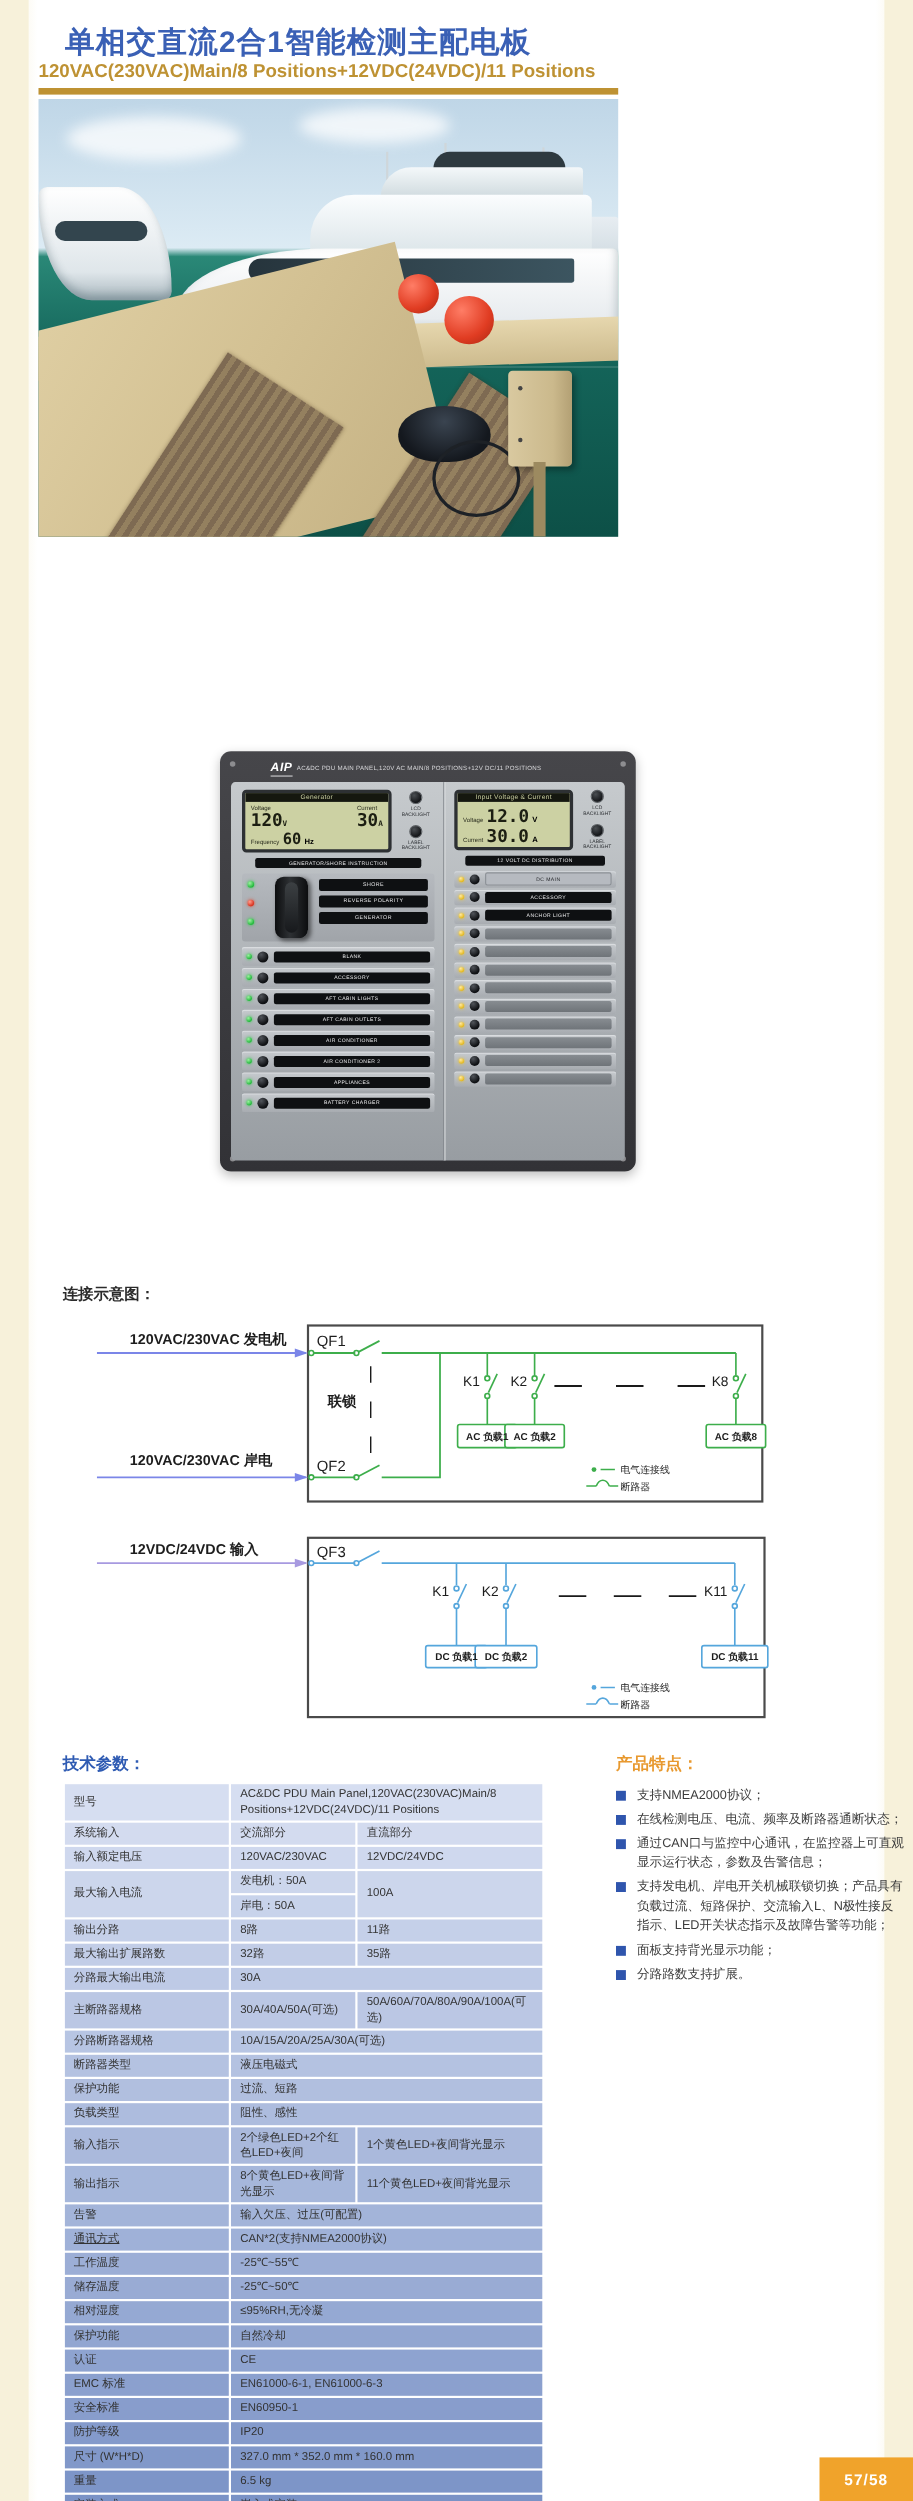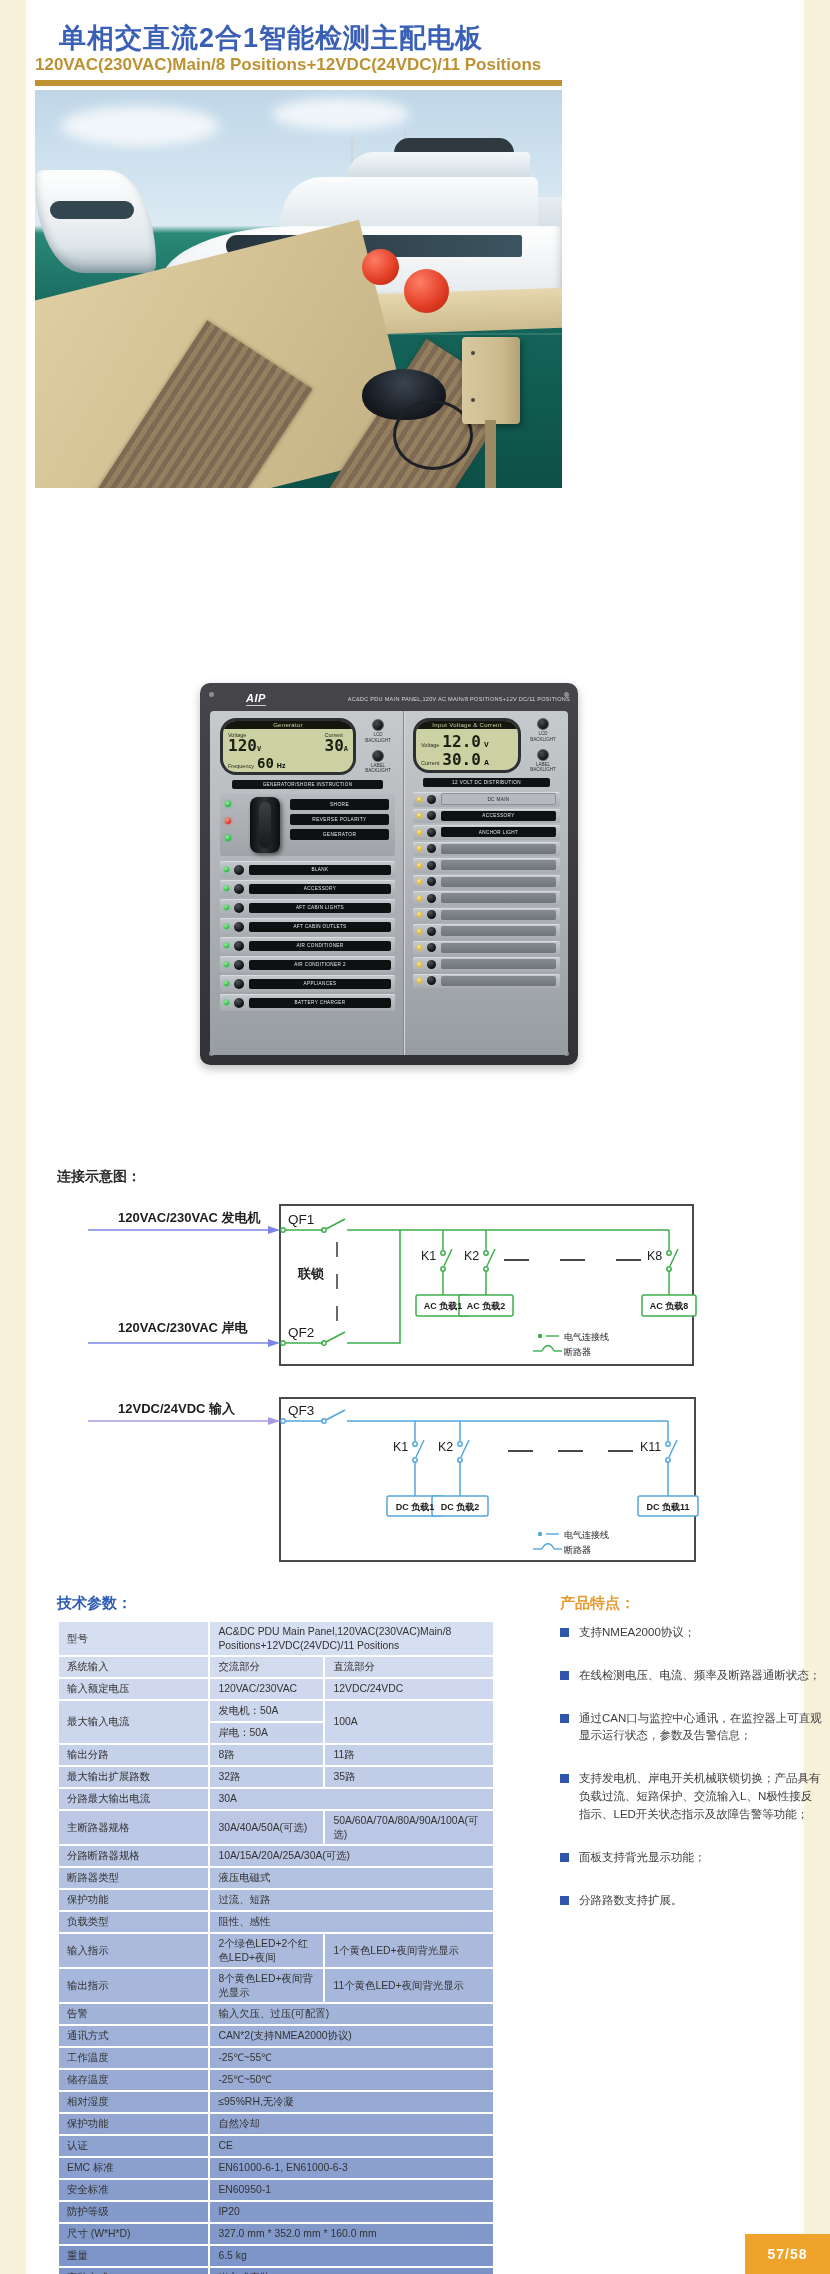--- a/index.html
+++ b/index.html
@@ -34,28 +34,28 @@
   .pedestal{right:8%;top:62%;width:11%;height:22%;background:linear-gradient(90deg,#d9c9a0,#cbb98c 70%,#b3a074);border-radius:4px;box-shadow:2px 3px 6px rgba(0,0,0,.35);}
   .pedestal i{position:absolute;display:block;background:#444;border-radius:50%;width:4px;height:4px;}
   .ped-pole{right:12.5%;top:83%;width:2.2%;height:17%;background:#9c8a60;}
   .bollard{left:62%;top:70%;width:16%;height:13%;background:radial-gradient(ellipse at 50% 28%,#3a4450,#14181e 70%);border-radius:50% 50% 45% 45%;}
   .cable{border:3px solid #1d2126;border-radius:50%;background:transparent;}
   
   .intro{position:absolute;left:35px;top:505px;width:527px;font-size:13.5px;line-height:2.12;color:#4a4a4a;text-align:justify;text-indent:2em;}
   
   .panel{position:absolute;left:200px;top:683px;width:378px;height:382px;background:linear-gradient(180deg,#46464a,#323236);border-radius:10px;box-shadow:0 4px 10px rgba(0,0,0,.25);}
   .screw{position:absolute;width:5px;height:5px;border-radius:50%;background:#8d8d90;}
-  .panel-header{position:absolute;left:46px;top:7px;right:8px;height:18px;display:flex;align-items:center;gap:4px;justify-content:space-between;}
+  .panel-header{position:absolute;left:46px;top:7px;right:8px;height:18px;display:flex;align-items:center;gap:4px;}
   .panel-logo{color:#fff;font-weight:bold;font-style:italic;font-size:11px;letter-spacing:.5px;border-bottom:1.5px solid #cfcfd2;padding-bottom:1px;}
   .panel-header-text{color:#d8d8db;font-size:5.6px;letter-spacing:.25px;white-space:nowrap;}
   .panel-inner{position:absolute;left:10px;top:28px;width:358px;height:344px;background:linear-gradient(180deg,#c6cacd,#989da2);border-radius:4px;display:flex;}
   .side-ac{width:194px;padding:7px 8px 6px 10px;box-sizing:border-box;border-right:1px solid #7f8489;}
   .side-dc{width:164px;padding:7px 8px 6px 8px;box-sizing:border-box;border-left:1px solid #d9dcde;}
   .lcd-row{display:flex;gap:5px;}
-  .lcd{border:3px solid #2d3033;border-radius:16px;background:#ccd1a3;overflow:hidden;flex:1;}
+  .lcd{border:3px solid #2d3033;border-radius:4px;background:#ccd1a3;overflow:hidden;flex:1;}
   .lcd-title{background:#15170f;color:#ccd1a3;font-size:6px;text-align:center;padding:1px 0;letter-spacing:.3px;}
   .lcd-body{padding:3px 5px 2px;}
   .lcd-grid{display:flex;justify-content:space-between;}
   .lcd-cell{text-align:left;}
   .lcd-lab{font-size:5.5px;color:#2a2d1e;}
   .lcd-val{font-family:"DejaVu Sans Mono",monospace;font-weight:bold;font-size:16px;color:#1c1e12;line-height:1;}
   .lcd-unit{font-size:7px;font-weight:bold;}
   .lcd-freq{display:flex;align-items:baseline;gap:3px;margin-top:2px;}
   .btn-col{width:34px;display:flex;flex-direction:column;justify-content:center;gap:7px;}
   .rbtn{width:10px;height:10px;border-radius:50%;margin:0 auto;background:radial-gradient(circle at 35% 30%,#4a4e52,#141619 70%);border:1px solid #5b5f63;}
@@ -84,21 +84,21 @@
   .section-heading{position:absolute;font-weight:bold;color:#2b2b2b;font-size:14px;}
   .dgm{position:absolute;left:88px;width:620px;}
   .dgm text{font-family:"Liberation Sans",sans-serif;fill:#1d1d1d;}
   .klabel{font-family:"Liberation Serif",serif;font-size:12.5px;}
   
   .specs-heading{position:absolute;left:57px;top:1594px;font-size:15px;font-weight:bold;color:#2f5bb3;}
   .specs-table{position:absolute;left:57px;top:1620px;border-collapse:separate;border-spacing:2px;table-layout:fixed;width:438px;}
   .specs-table td{padding:2.5px 8px;font-size:10.4px;color:#333;line-height:1.35;vertical-align:middle;height:15px;}
   
   .features-heading{position:absolute;left:560px;top:1594px;font-size:15px;font-weight:bold;color:#e8992f;}
-  .features{position:absolute;left:560px;top:1624px;width:262px;display:flex;flex-direction:column;gap:25px;}
+  .features{position:absolute;left:560px;top:1624px;width:262px;display:flex;flex-direction:column;gap:4px;}
   .feature-item{position:relative;padding-left:19px;font-size:11.5px;line-height:1.55;color:#3d3d3d;}
   .bullet{position:absolute;left:0;top:4px;width:9px;height:9px;background:#2f55ad;}
   
   .page-num{position:absolute;left:745px;top:2234px;width:85px;height:40px;background:#f0a32b;color:#fff;font-size:14px;font-weight:bold;display:flex;align-items:center;justify-content:center;letter-spacing:1px;}
 </style>
 </head>
 <body>
 
 <div id="page">
   <div class="edge" style="left:0"></div>
@@ -538,21 +538,21 @@
         <tr>
           <td style="background: rgb(166, 183, 219);">输出指示</td>
           <td style="background: rgb(166, 183, 219);">8个黄色LED+夜间背光显示</td>
           <td style="background: rgb(166, 183, 219);">11个黄色LED+夜间背光显示</td>
         </tr>
         <tr>
           <td style="background: rgb(163, 180, 217);">告警</td>
           <td colspan="2" style="background: rgb(163, 180, 217);">输入欠压、过压(可配置)</td>
         </tr>
         <tr>
-          <td style="background: rgb(159, 177, 216);">通讯方式</td>
+          <td style="background: rgb(159, 177, 216); text-decoration: underline;">通讯方式</td>
           <td colspan="2" style="background: rgb(159, 177, 216);">CAN*2(支持NMEA2000协议)</td>
         </tr>
         <tr>
           <td style="background: rgb(156, 174, 214);">工作温度</td>
           <td colspan="2" style="background: rgb(156, 174, 214);">-25℃~55℃</td>
         </tr>
         <tr>
           <td style="background: rgb(153, 171, 212);">储存温度</td>
           <td colspan="2" style="background: rgb(153, 171, 212);">-25℃~50℃</td>
         </tr>

